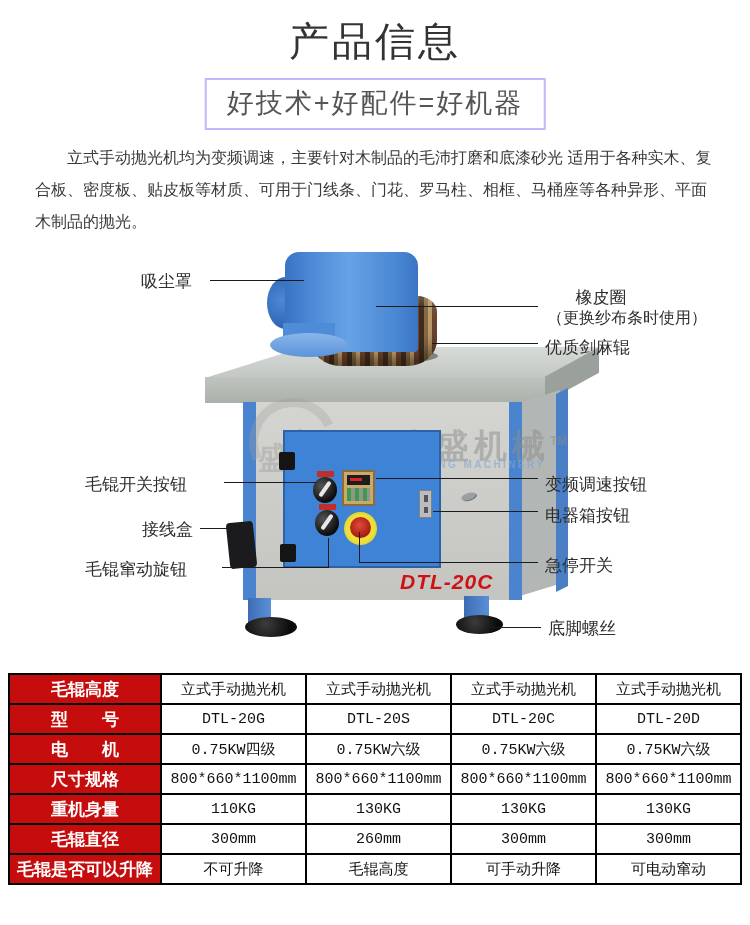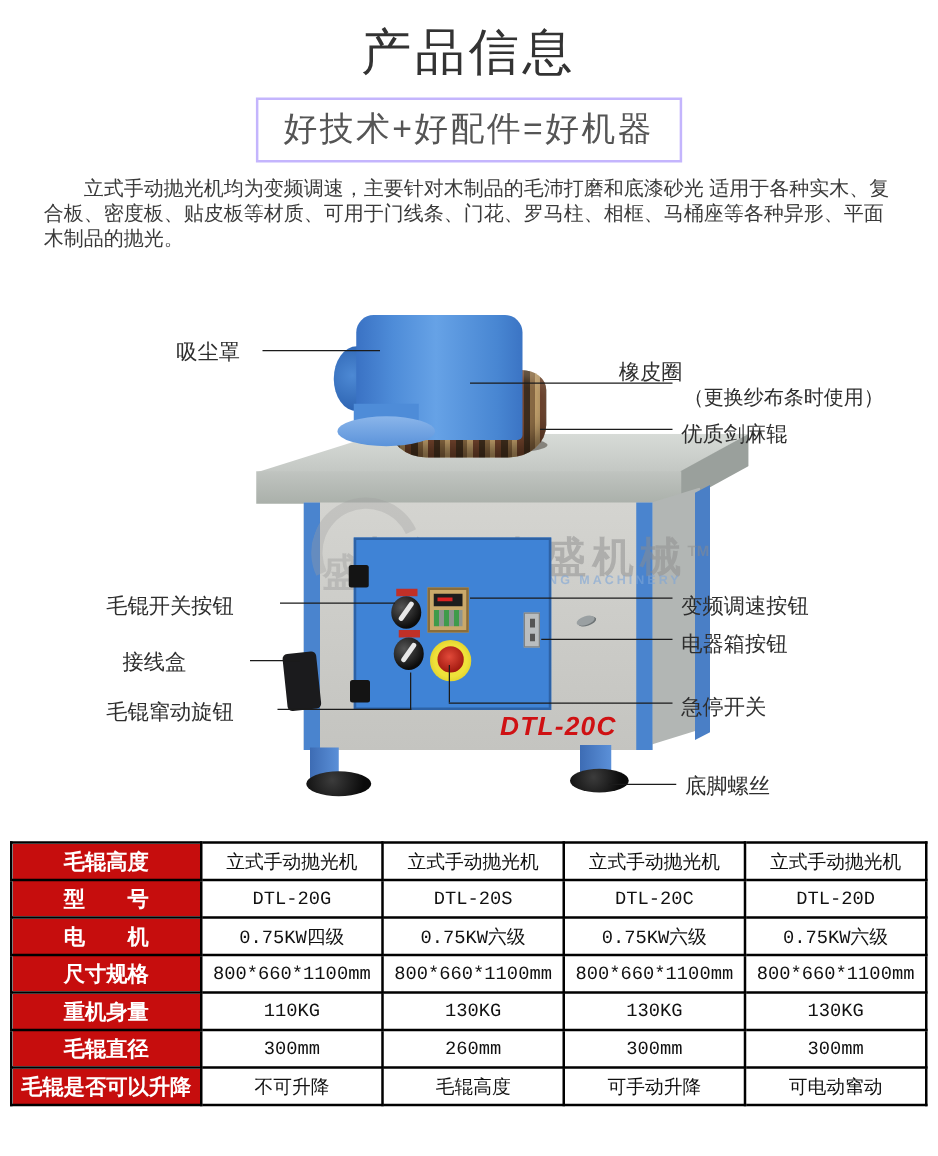--- a/index.html
+++ b/index.html
@@ -7,21 +7,21 @@
               font-family:"Liberation Sans","DejaVu Sans",sans-serif; }
   .abs { position:absolute; }
   #stage { position:relative; width:750px; height:925px; background:#fff; }
 
   
   #page-title { top:14px; left:0; width:750px; text-align:center;
        font-size:40px; font-weight:500; color:#333; letter-spacing:3px; }
   #slogan-box { top:78px; left:50%; transform:translateX(-50%);
        border:2px solid #c4b5fd; padding:5px 20px 7px; }
   #slogan-box span { font-size:27px; color:#555; letter-spacing:2px; font-weight:500; }
-  #intro { top:142px; left:35px; width:682px; font-size:16px; line-height:20px;
+  #intro { top:142px; left:35px; width:682px; font-size:16px; line-height:32px;
        color:#3a3a3a; text-indent:2em; }
 
   
   #figure { top:230px; left:0; width:750px; height:445px; }
   .callout-label { font-size:17px; color:#2e2e2e; white-space:nowrap; }
   .cl { background:#1b1b1b; height:1px; }
   .clv { background:#1b1b1b; width:1px; }
 
   
   .shroud { left:285px; top:22px; width:133px; height:100px;
@@ -171,28 +171,28 @@
     <div class="abs leg leg-r"></div>
     <div class="abs foot foot-l"></div>
     <div class="abs foot foot-r"></div>
 
     <div class="abs callout-label" style="left:98px;top:40px;width:94px;text-align:right;">吸尘罩</div>
     <div class="abs cl" style="left:210px;top:50px;width:94px;"></div>
 
     <div class="abs callout-label" style="left:85px;top:243px;width:130px;">毛锟开关按钮</div>
     <div class="abs cl" style="left:224px;top:252px;width:92px;"></div>
 
-    <div class="abs callout-label" style="left:98px;top:288px;width:95px;">接线盒</div>
+    <div class="abs callout-label" style="left:98px;top:288px;width:95px;text-align:right;">接线盒</div>
     <div class="abs cl" style="left:200px;top:298px;width:40px;"></div>
 
     <div class="abs callout-label" style="left:85px;top:328px;width:130px;">毛锟窜动旋钮</div>
     <div class="abs cl" style="left:222px;top:337px;width:107px;"></div>
     <div class="abs clv" style="left:328px;top:308px;height:30px;"></div>
 
-    <div class="abs callout-label" style="left:495px;top:56px;width:212px;">橡皮圈</div>
+    <div class="abs callout-label" style="left:495px;top:56px;width:212px;text-align:center;">橡皮圈</div>
     <div class="abs callout-label" style="left:495px;top:78px;width:212px;text-align:right;font-size:16px;">（更换纱布条时使用）</div>
     <div class="abs cl" style="left:376px;top:76px;width:162px;"></div>
 
     <div class="abs callout-label" style="left:545px;top:106px;">优质剑麻辊</div>
     <div class="abs cl" style="left:432px;top:113px;width:106px;"></div>
 
     <div class="abs callout-label" style="left:545px;top:243px;">变频调速按钮</div>
     <div class="abs cl" style="left:376px;top:248px;width:162px;"></div>
 
     <div class="abs callout-label" style="left:545px;top:274px;">电器箱按钮</div>

